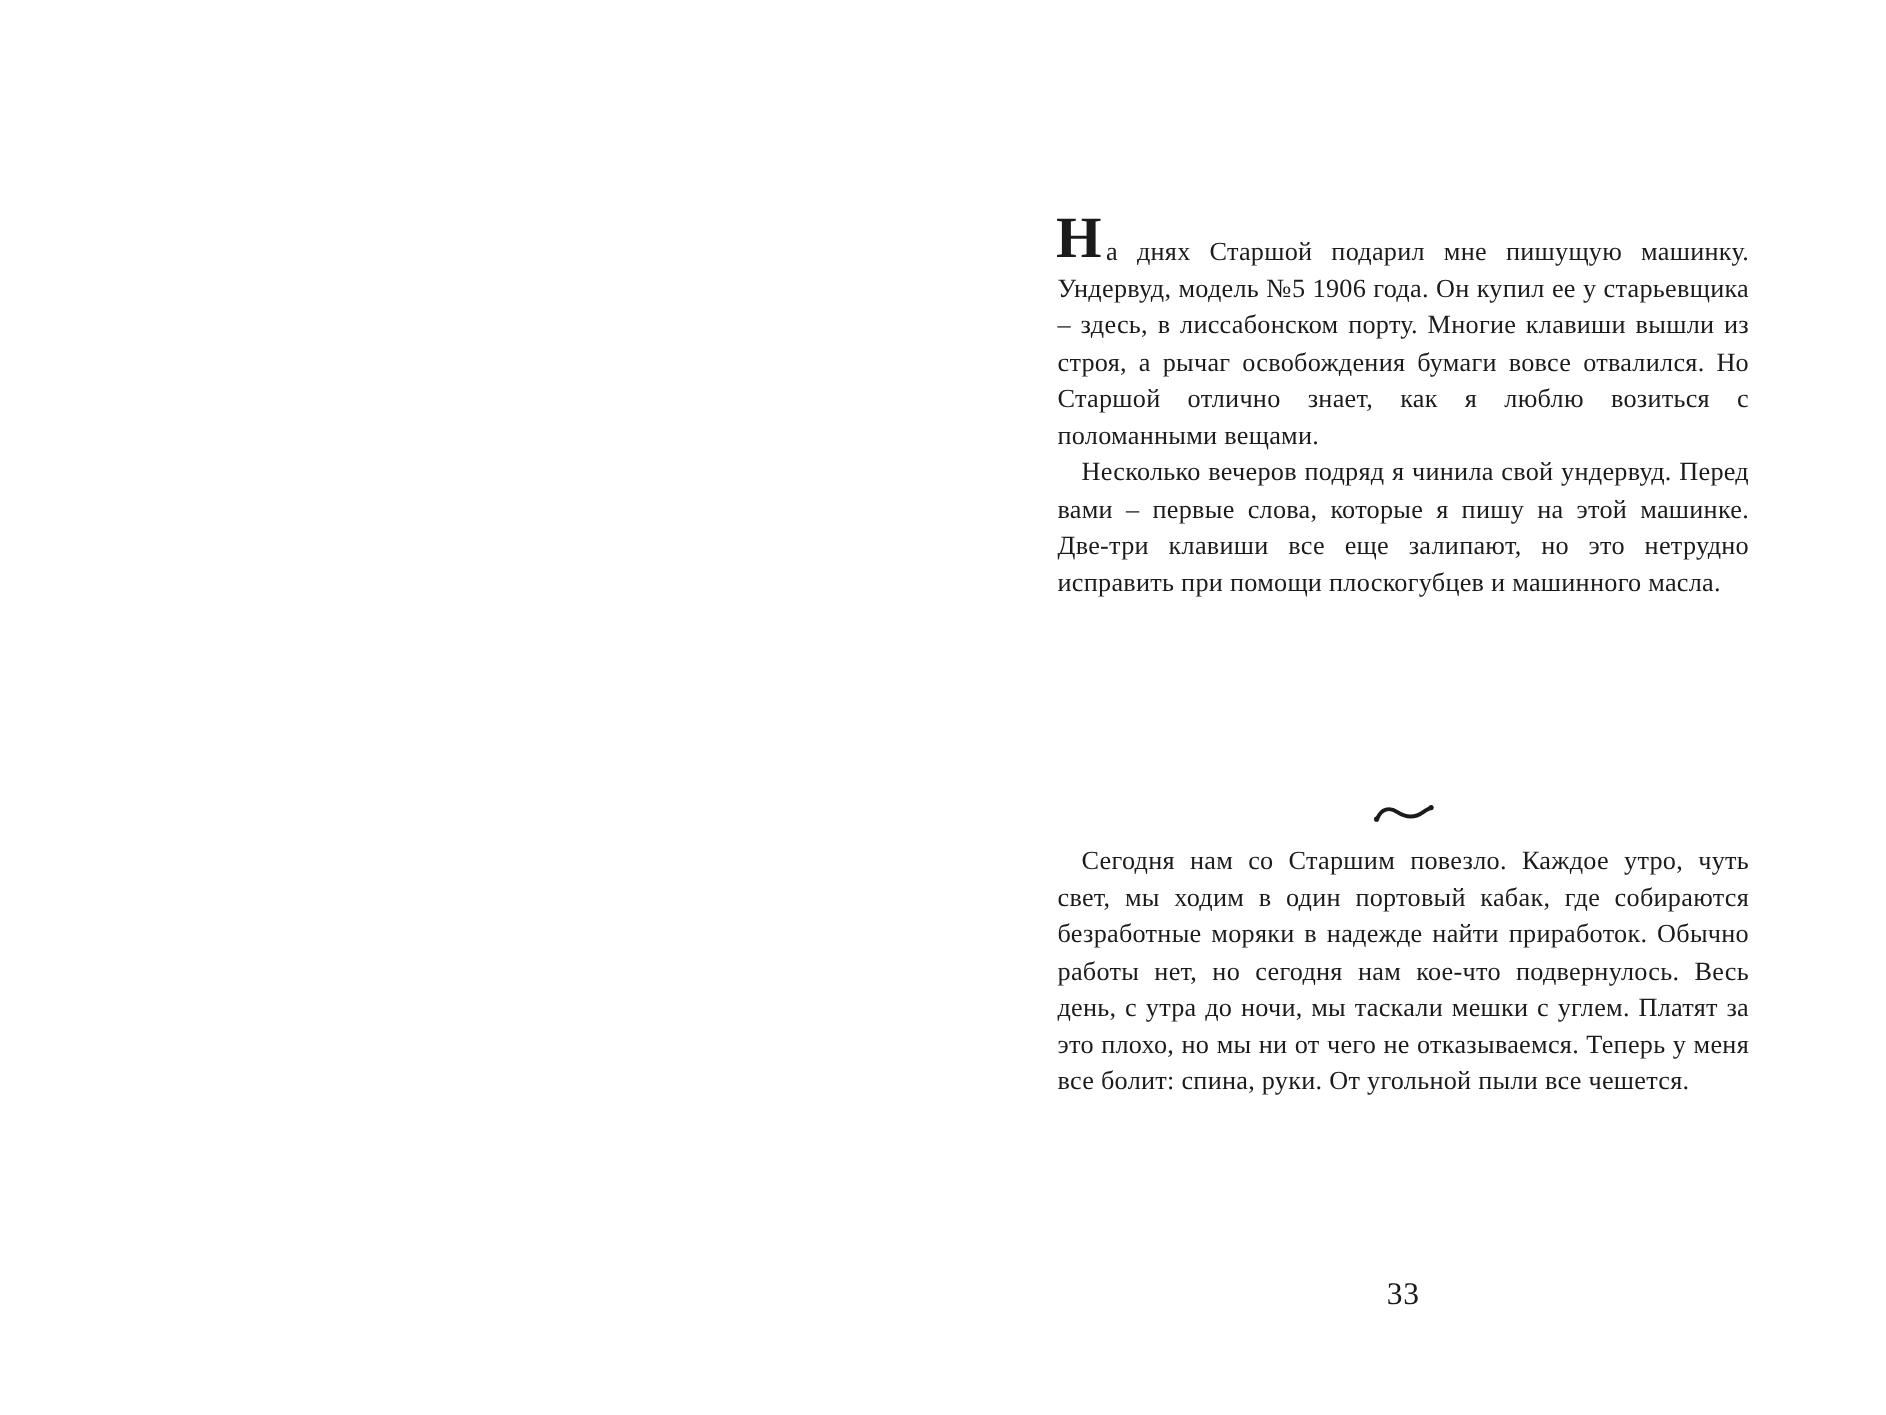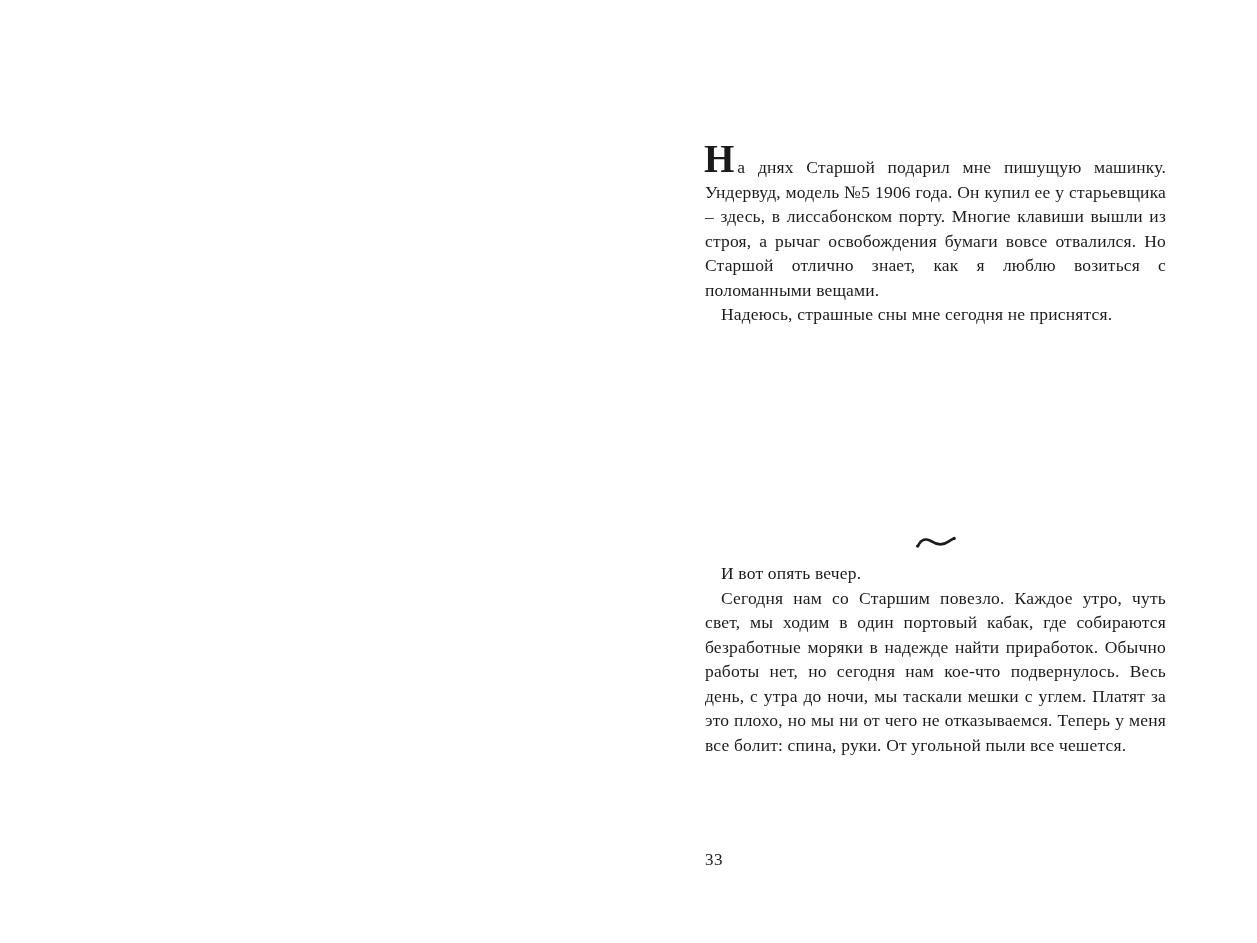--- a/index.html
+++ b/index.html
@@ -57,42 +57,42 @@
   .ornament-row svg {
     display: inline-block;
     vertical-align: top;
     margin-top: 4px;
   }
   .folio {
     position: absolute;
     left: 705px;
     width: 461px;
     top: 850px;
-    font-size: 17px;
+    text-align: center;
+    font-size: 21px;
     letter-spacing: 0.5px;
   }
 </style>
 </head>
 <body>
 
 <div class="page">
 
   <div class="textblock sec1">
     <p class="opening"><span class="dropcap">Н</span><span>а днях Старшой подарил мне пишущую машинку. Ундервуд, модель №5 1906 года. Он купил ее у старьев­щика – здесь, в лиссабонском порту. Многие клавиши вышли из строя, а рычаг освобождения бумаги вовсе отвалился. Но Старшой отлично знает, как я люблю возиться с поломанными вещами.</span></p>
-    <p>Надеюсь, страшные сны мне сегодня не приснятся.</p>
+    <p>Несколько вечеров подряд я чинила свой ундервуд. Перед вами – первые слова, которые я пишу на этой машинке. Две-три клавиши все еще залипают, но это нетрудно исправить при помощи плоскогубцев и ма­шинного масла.</p>
   </div>
 
   <div class="ornament-row">
     <svg width="46" height="20" viewBox="0 0 46 20" aria-hidden="true">
       <path d="M5.2,14.6 C8,8.2 13.2,6.8 18.6,10.4 C24.4,14.2 30.4,14.3 35.8,10.4 C38,8.8 39.6,7.9 40.8,7.8" fill="none" stroke="currentColor" stroke-width="2.6" stroke-linecap="round"></path>
       <circle cx="4.7" cy="15.1" r="1.7" fill="currentColor"></circle>
       <circle cx="41.1" cy="7.4" r="1.7" fill="currentColor"></circle>
     </svg>
   </div>
 
   <div class="textblock sec2">
-    <p>И вот опять вечер.</p>
     <p>Сегодня нам со Старшим повезло. Каждое утро, чуть свет, мы ходим в один портовый кабак, где собираются безработные моряки в надежде найти приработок. Обыч­но работы нет, но сегодня нам кое-что подвернулось. Весь день, с утра до ночи, мы таскали мешки с углем. Платят за это плохо, но мы ни от чего не отказываемся. Теперь у меня все болит: спина, руки. От угольной пыли все чешется.</p>
   </div>
 
   <div class="folio">33</div>
 
 </div>
 
 </body></html>

